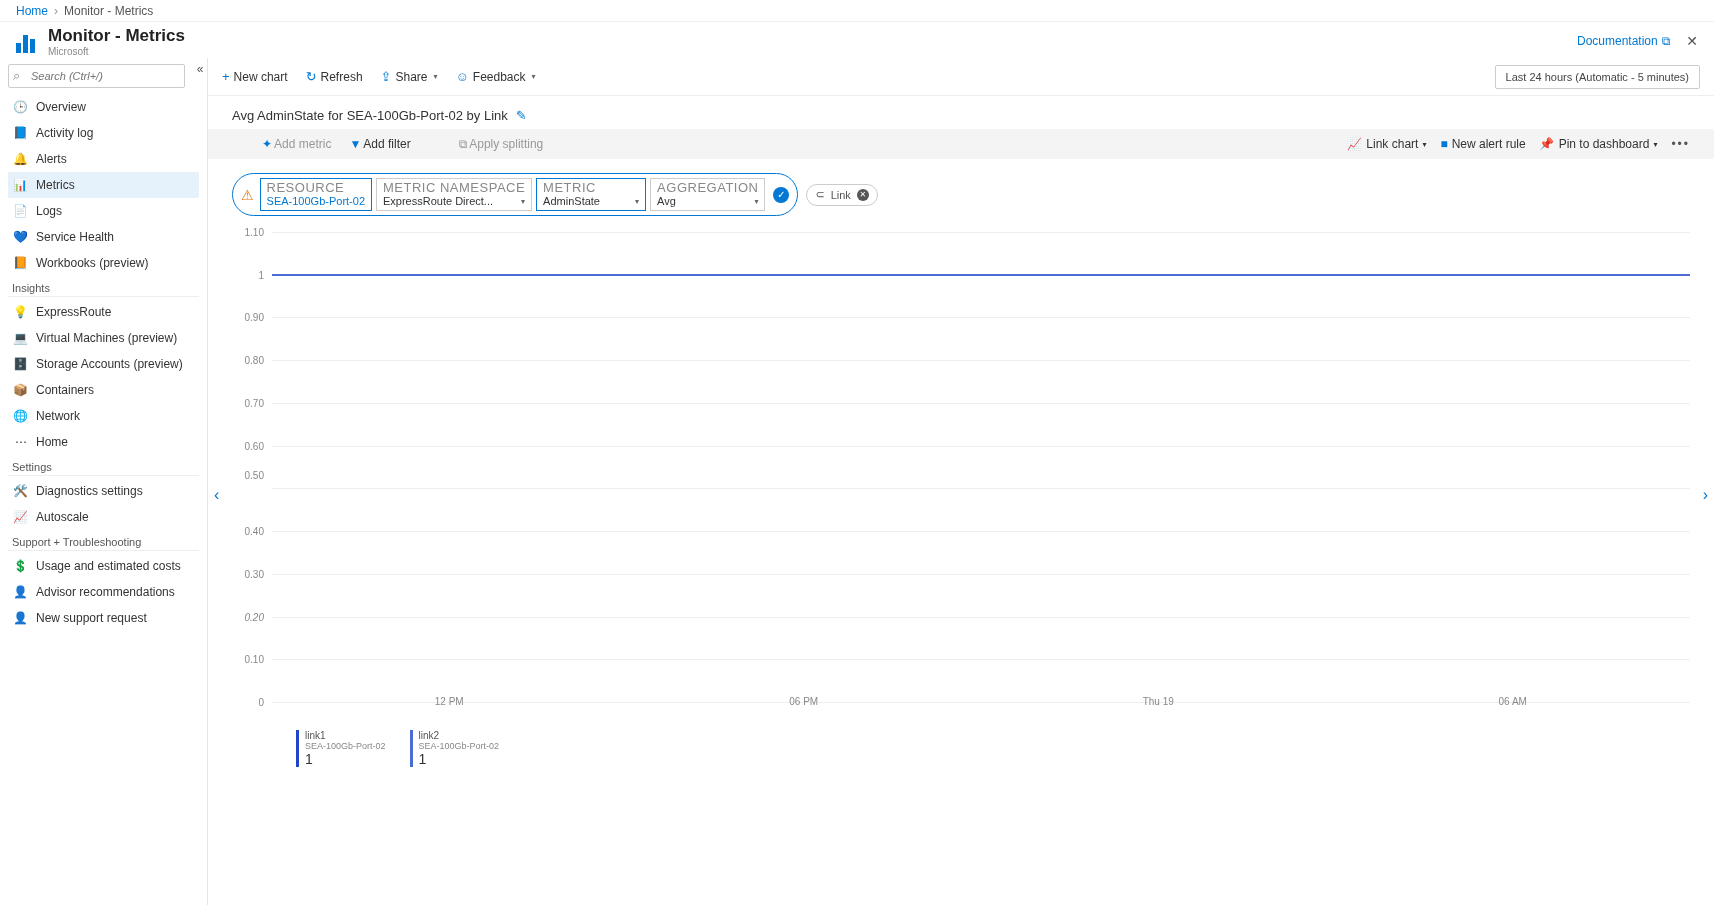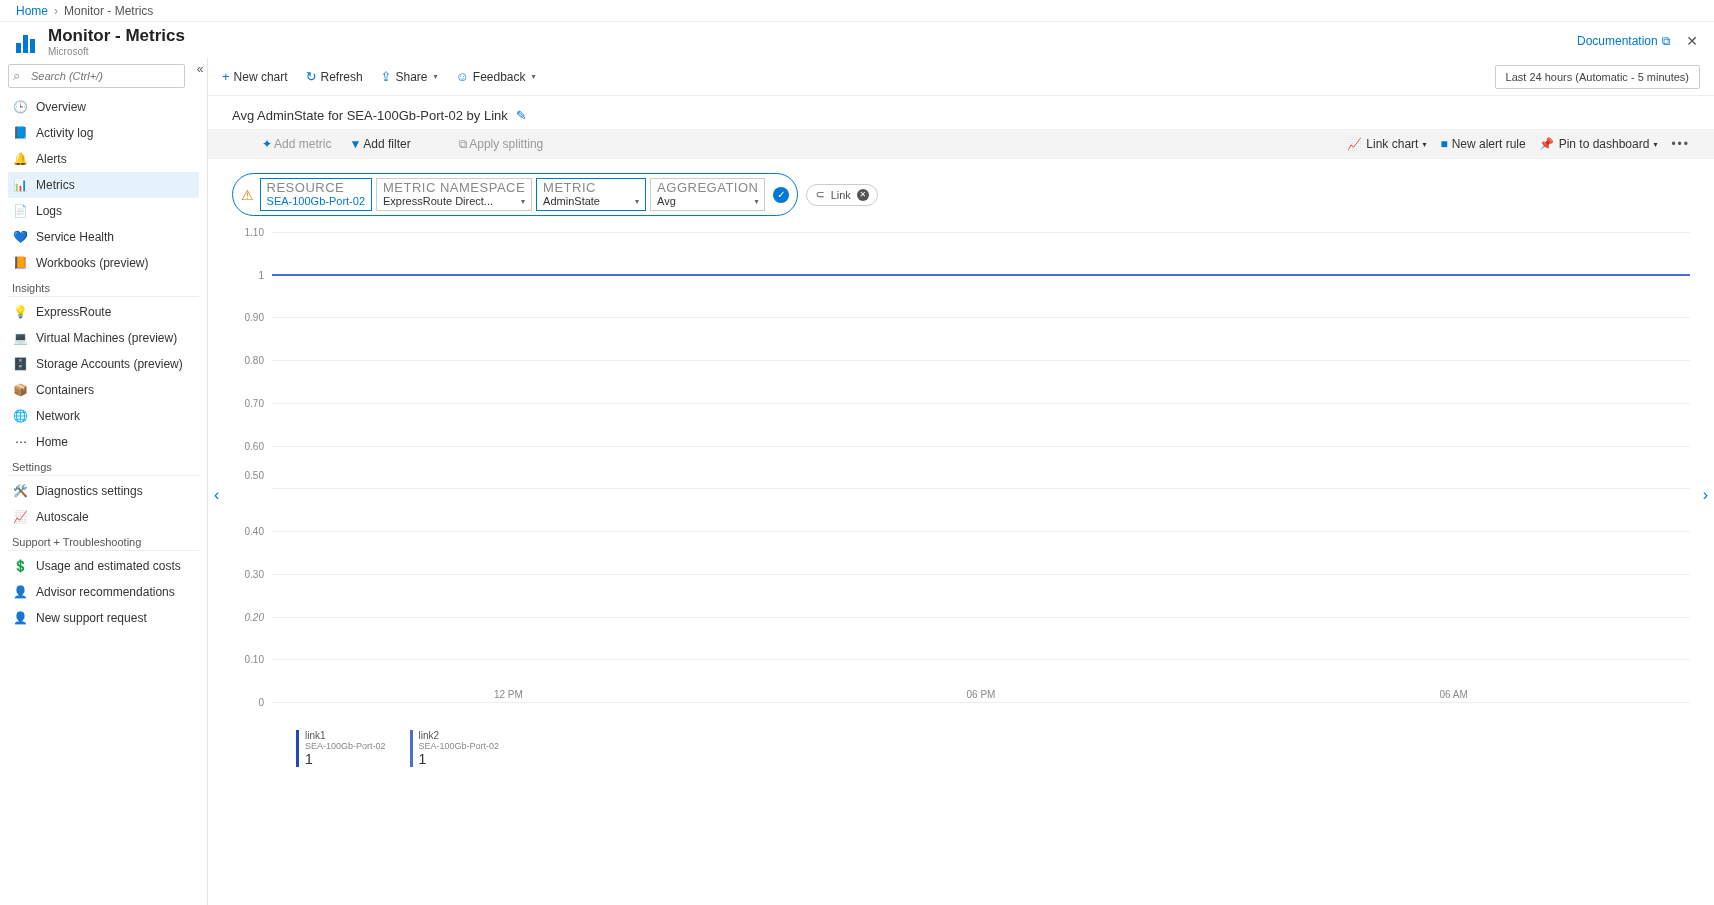--- a/index.html
+++ b/index.html
@@ -75,21 +75,21 @@
 .chart-container { position: relative; padding: 10px 24px 0 24px; }
 .nav-chevron { position: absolute; top: 50%; transform: translateY(-50%); color: #0078d4; font-size: 16px; cursor: pointer; }
 .nav-chevron.left { left: 6px; }
 .nav-chevron.right { right: 6px; }
 .plot { position: relative; height: 490px; }
 .y-axis { position: absolute; left: 0; top: 0; bottom: 20px; width: 36px; }
 .y-tick { position: absolute; right: 4px; font-size: 10px; color: #888; transform: translateY(-50%); }
 .grid { position: absolute; left: 40px; right: 0; top: 0; bottom: 20px; }
 .grid-line { position: absolute; left: 0; right: 0; height: 1px; background: #eee; }
 .series { position: absolute; left: 0; right: 0; height: 2px; background: #2045c8; }
-.x-axis { position: absolute; left: 40px; right: 0; bottom: 15px; height: 18px; display: flex; }
+.x-axis { position: absolute; left: 40px; right: 0; bottom: 8px; height: 18px; display: flex; }
 .x-tick { flex: 1; font-size: 10px; color: #888; text-align: center; }
 .legend { display: flex; gap: 24px; padding: 8px 24px 0 64px; }
 .legend-item { border-left: 3px solid #2045c8; padding-left: 6px; }
 .legend-item .name { font-size: 10px; color: #555; }
 .legend-item .res { font-size: 9px; color: #888; }
 .legend-item .val { font-size: 14px; color: #333; }
 </style>
 </head>
 <body>
 
@@ -329,20 +329,21 @@
             <div class="grid-line" style="top: 341.818px;"></div>
             <div class="grid-line" style="top: 384.545px;"></div>
             <div class="grid-line" style="top: 427.273px;"></div>
             <div class="grid-line" style="top: 470px;"></div>
             <div class="series" style="top: 41.7273px; background: rgb(32, 69, 200);"></div>
             <div class="series" style="top: 41.7273px; background: rgb(74, 108, 212);"></div>
           </div>
         <div class="x-axis" id="x-axis">
             <div class="x-tick">12 PM</div>
             <div class="x-tick">06 PM</div>
+            <div class="x-tick">Thu 19</div>
             <div class="x-tick">06 AM</div>
           </div>
       </div>
       <div class="legend" id="legend">
           <div class="legend-item" style="border-left-color: rgb(32, 69, 200);">
             <div class="name">link1</div>
             <div class="res">SEA-100Gb-Port-02</div>
             <div class="val">1</div>
           </div>
           <div class="legend-item" style="border-left-color: rgb(74, 108, 212);">

